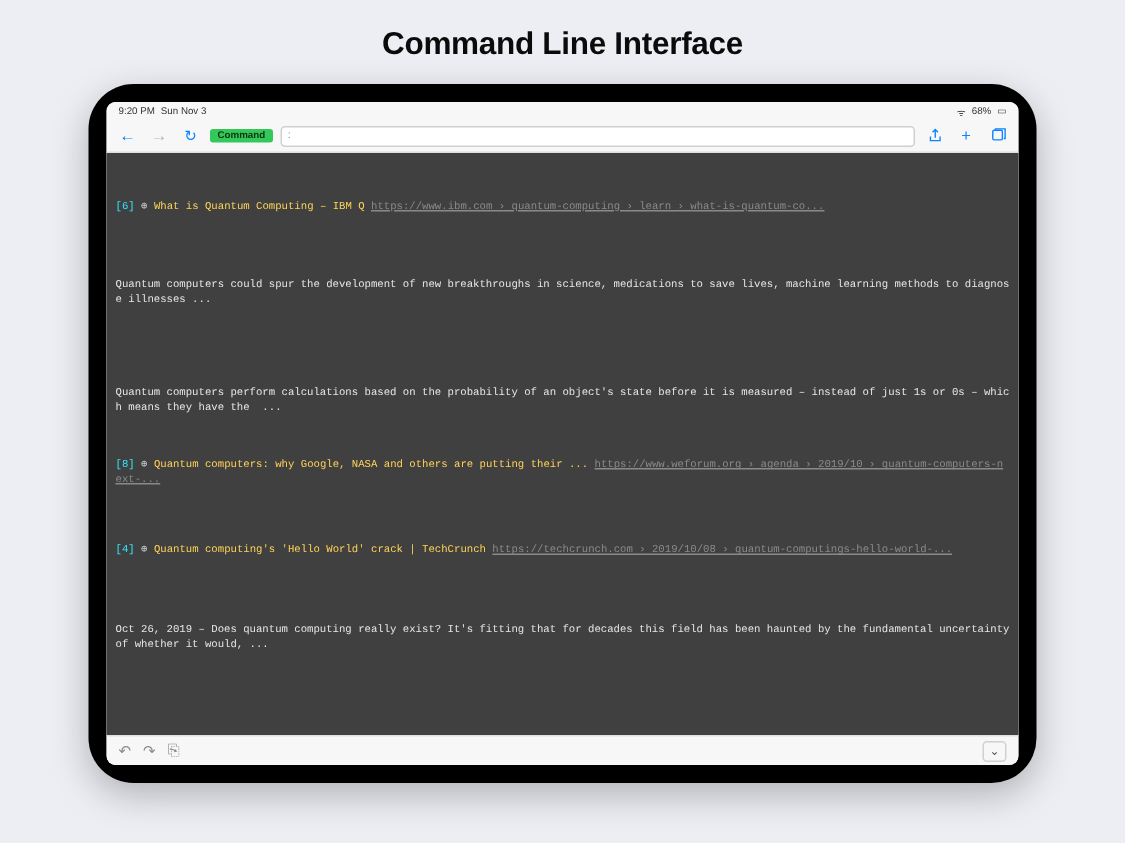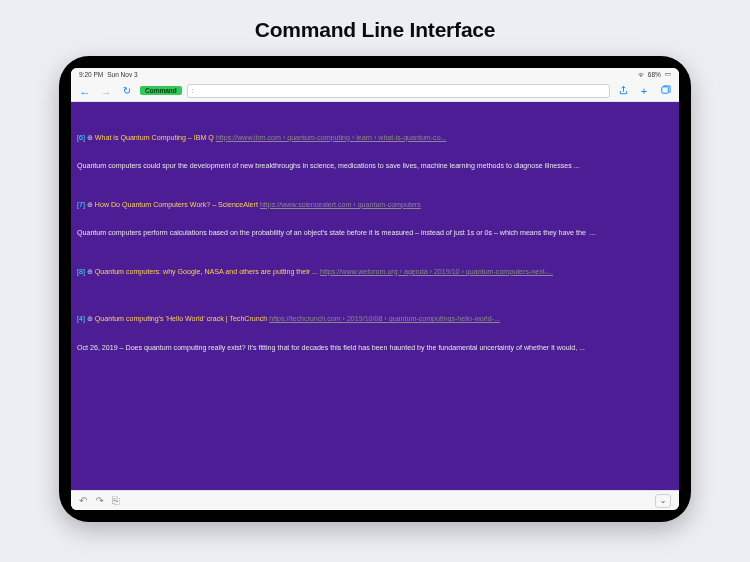--- a/index.html
+++ b/index.html
@@ -85,36 +85,36 @@
   border: 1px solid #d0d0d2;
   border-radius: 3px;
   font-size: 7px;
   padding: 0 4px;
   display: flex;
   align-items: center;
   color: #777;
 }
 .terminal {
   flex: 1;
-  background: #4c1d95;
-  font-family: Liberation Sans, sans-serif;
+  background: #404040;
+  font-family: Liberation Mono, monospace;
   font-size: 7.1px;
   line-height: 1.35;
   padding: 3px 6px;
   color: #d8d8d8;
   overflow: hidden;
   white-space: pre-wrap;
   word-break: break-all;
 }
 .line { display: block; }
 .idx { color: #33e6ff; }
 .globe { color: #ccc; }
 .res-title { color: #ffd257; }
 .res-url { color: #8a8a8a; text-decoration: underline; }
-.summary { color: #e6e6e6; }
+.summary { color: #e6e6e6; margin-top: 24px; }
 .bottom-bar {
   height: 20px;
   background: #f7f7f8;
   border-top: 1px solid #e0e0e2;
   display: flex;
   align-items: center;
   padding: 0 8px;
   gap: 8px;
 }
 .bb-btn {
@@ -173,21 +173,20 @@
             <path d="M8 4V2h14v14h-2"></path>
           </svg>
       </div>
     </div>
 
     <div class="terminal">
       
       <span class="line"><span class="idx">[6]</span> <span class="globe">⊕</span> <span class="res-title">What is Quantum Computing – IBM Q</span> <span class="res-url">https://www.ibm.com › quantum-computing › learn › what-is-quantum-co...</span></span>
       <span class="line summary">Quantum computers could spur the development of new breakthroughs in science, medications to save lives, machine learning methods to diagnose illnesses ...</span>
       
-      <span class="line"><span class="idx">[7]</span> <span class="globe">⊕</span> <span class="res-title">How Do Quantum Computers Work? – ScienceAlert</span> <span class="res-url">https://www.sciencealert.com › quantum-computers</span></span>
       <span class="line summary">Quantum computers perform calculations based on the probability of an object's state before it is measured – instead of just 1s or 0s – which means they have the  ...</span>
       
       <span class="line"><span class="idx">[8]</span> <span class="globe">⊕</span> <span class="res-title">Quantum computers: why Google, NASA and others are putting their ...</span> <span class="res-url">https://www.weforum.org › agenda › 2019/10 › quantum-computers-next-...</span></span>
       
       
       <span class="line"><span class="idx">[4]</span> <span class="globe">⊕</span> <span class="res-title">Quantum computing's 'Hello World' crack | TechCrunch</span> <span class="res-url">https://techcrunch.com › 2019/10/08 › quantum-computings-hello-world-...</span></span>
       <span class="line summary">Oct 26, 2019 – Does quantum computing really exist? It's fitting that for decades this field has been haunted by the fundamental uncertainty of whether it would, ...</span>
       
       
       

